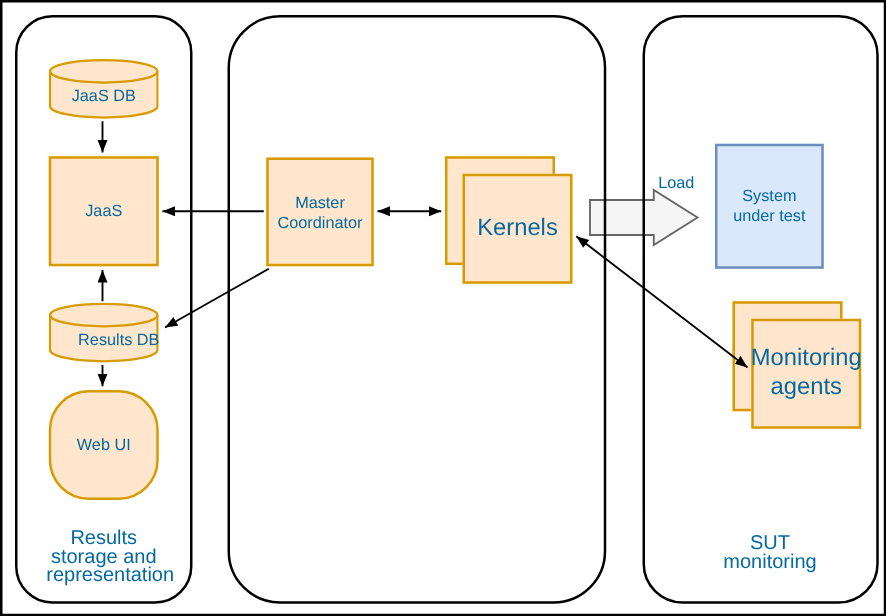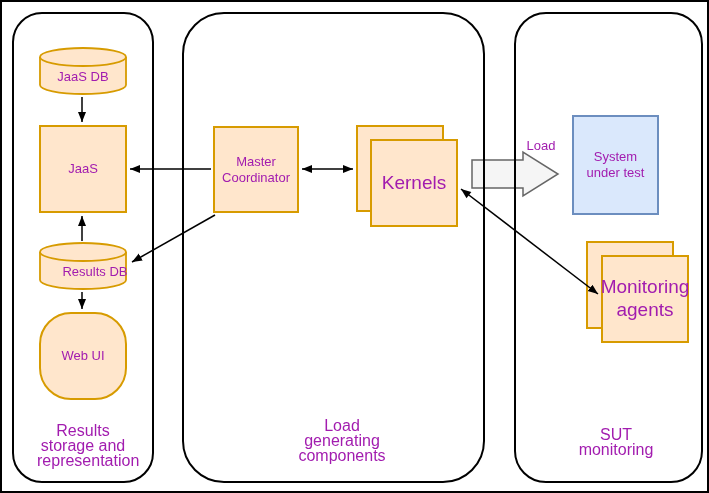--- a/index.html
+++ b/index.html
@@ -1,19 +1,19 @@
 <!DOCTYPE html>
 <html><head>
 <meta charset="utf-8">
 <style>
   html,body{margin:0;padding:0;background:#fff;}
   .stage{
     position:relative;width:709px;height:493px;box-sizing:border-box;
     background:#ffffff;border:2px solid #000;overflow:hidden;
-    font-family:"Liberation Sans",sans-serif;color:#a21caf;
+    font-family:"Liberation Sans",sans-serif;color:#0369a1;
   }
   .layer{position:absolute;left:0;top:0;width:709px;height:493px;pointer-events:none;}
   .container-box{
     position:absolute;box-sizing:border-box;border:2px solid #000;background:transparent;
     z-index:1;
   }
   .node{
     position:absolute;box-sizing:border-box;border:2px solid #d79b00;background:#ffe6cc;
     display:flex;align-items:center;justify-content:center;text-align:center;
     font-size:13px;line-height:1.2;z-index:2;
@@ -83,21 +83,20 @@
     <div class="back" style="left:0;top:0;width:88px;height:87px;"></div>
     <div class="front" style="left:14px;top:14px;width:88px;height:88px;">Kernels</div>
   </div>
 
   <div class="stack" style="left:584px;top:239px;width:103px;height:102px;">
     <div class="back" style="left:0;top:0;width:88px;height:88px;"></div>
     <div class="front" style="left:15px;top:14px;width:88px;height:88px;padding:15px;box-sizing:border-box;">Monitoring agents</div>
   </div>
 
   <div class="zone-label" style="left:35px;top:421px;width:92px;">Results storage and representation</div>
-  <div class="zone-label" style="left:296px;top:416px;width:88px;">Load generating components</div>
   <div class="zone-label" style="left:570px;top:425px;width:88px;">SUT monitoring</div>
 
   <div class="float-label" style="left:516px;top:136px;width:46px;">Load</div>
 
   <svg id="edgeLayer" class="layer" viewBox="0 0 709 493">
     <defs>
       <marker id="ah-end" markerWidth="11" markerHeight="9" refX="10" refY="4" orient="auto" markerUnits="userSpaceOnUse">
         <path d="M0,0 L10,4 L0,8 Z" fill="#000"></path>
       </marker>
       <marker id="ah-start" markerWidth="11" markerHeight="9" refX="0" refY="4" orient="auto" markerUnits="userSpaceOnUse">

